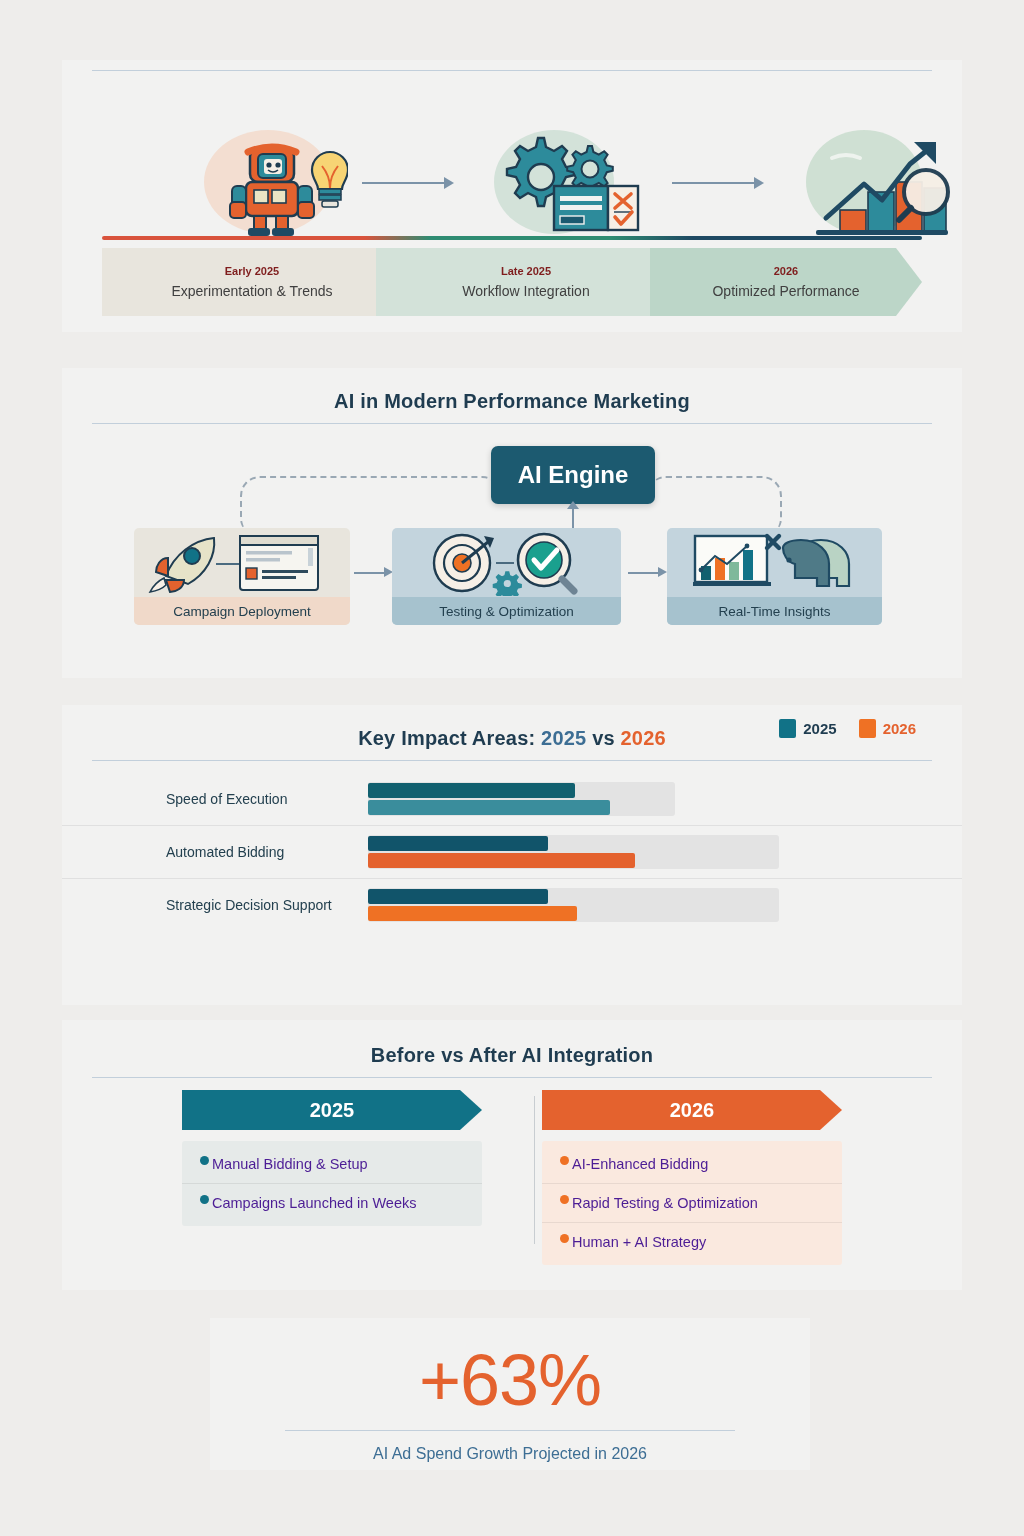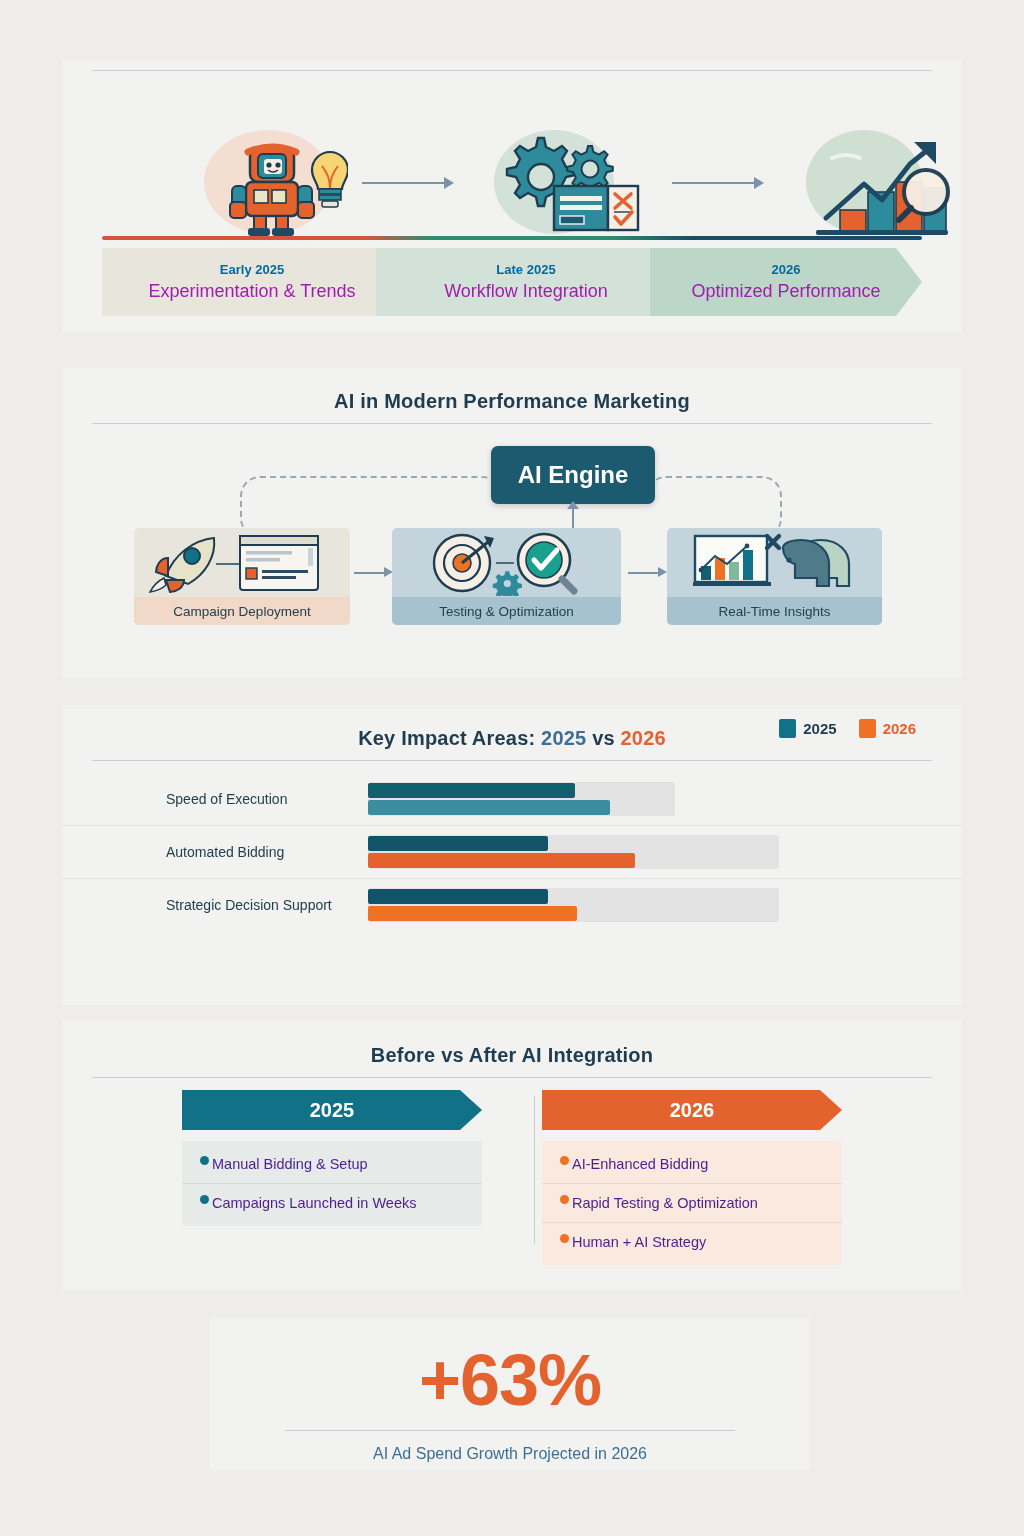--- a/index.html
+++ b/index.html
@@ -47,22 +47,22 @@
     position:absolute;left:40px;top:176px;width:820px;height:4px;
     background:linear-gradient(to right,#d9533c 0%,#d9533c 32%,#2f8c72 40%,#2f8c72 62%,#1f4a63 72%,#1f4a63 100%);
     border-radius:2px;
   }
 
   .tl-chevrons{position:absolute;left:40px;top:188px;width:820px;height:68px;}
   .chev{
     position:absolute;top:0;height:68px;
     display:flex;flex-direction:column;align-items:center;justify-content:center;
   }
-  .chev .c-title{font-size:13px;font-weight:bold;color:#0369a1;line-height:1.2;}
-  .chev .c-sub{font-size:18px;color:#a21caf;margin-top:4px;}
+  .chev .c-title{font-size:11px;font-weight:bold;color:#7f1d1d;line-height:1.2;}
+  .chev .c-sub{font-size:14px;color:#404040;margin-top:4px;}
 
   
   #sec-flow{left:62px;top:368px;width:900px;height:310px;}
   #sec-flow .panel-title{font-size:20px;padding-top:22px;}
   #sec-flow .rule{width:840px;}
 
   .ai-engine{
     position:absolute;left:429px;top:78px;width:164px;height:58px;
     background:#1c5a70;border-radius:7px;
     display:flex;align-items:center;justify-content:center;
@@ -146,21 +146,21 @@
     display:flex;align-items:flex-start;gap:3px;
     padding:11px 18px;font-size:14.5px;color:#4c1d95;
   }
   .ba-item + .ba-item{border-top:1px solid rgba(0,0,0,.07);}
   .dot{width:9px;height:9px;border-radius:50%;flex:0 0 auto;}
   .ba-divider{position:absolute;left:472px;top:76px;width:1px;height:148px;background:#c8cdd1;}
 
   
   #sec-stat{left:210px;top:1318px;width:600px;height:152px;}
   .stat-big{
-    text-align:center;font-size:72px;font-weight:bold;color:#e4622e;
+    text-align:center;font-size:72px;font-weight:normal;color:#e4622e;
     line-height:1;padding-top:26px;letter-spacing:-1px;
   }
   .stat-rule{width:450px;height:1px;background:#c2cfdb;margin:14px auto 0 auto;}
   .stat-sub{text-align:center;font-size:16px;color:#3d6e94;margin-top:14px;}
 </style>
 </head>
 <body>
 
 <div class="page">
 

